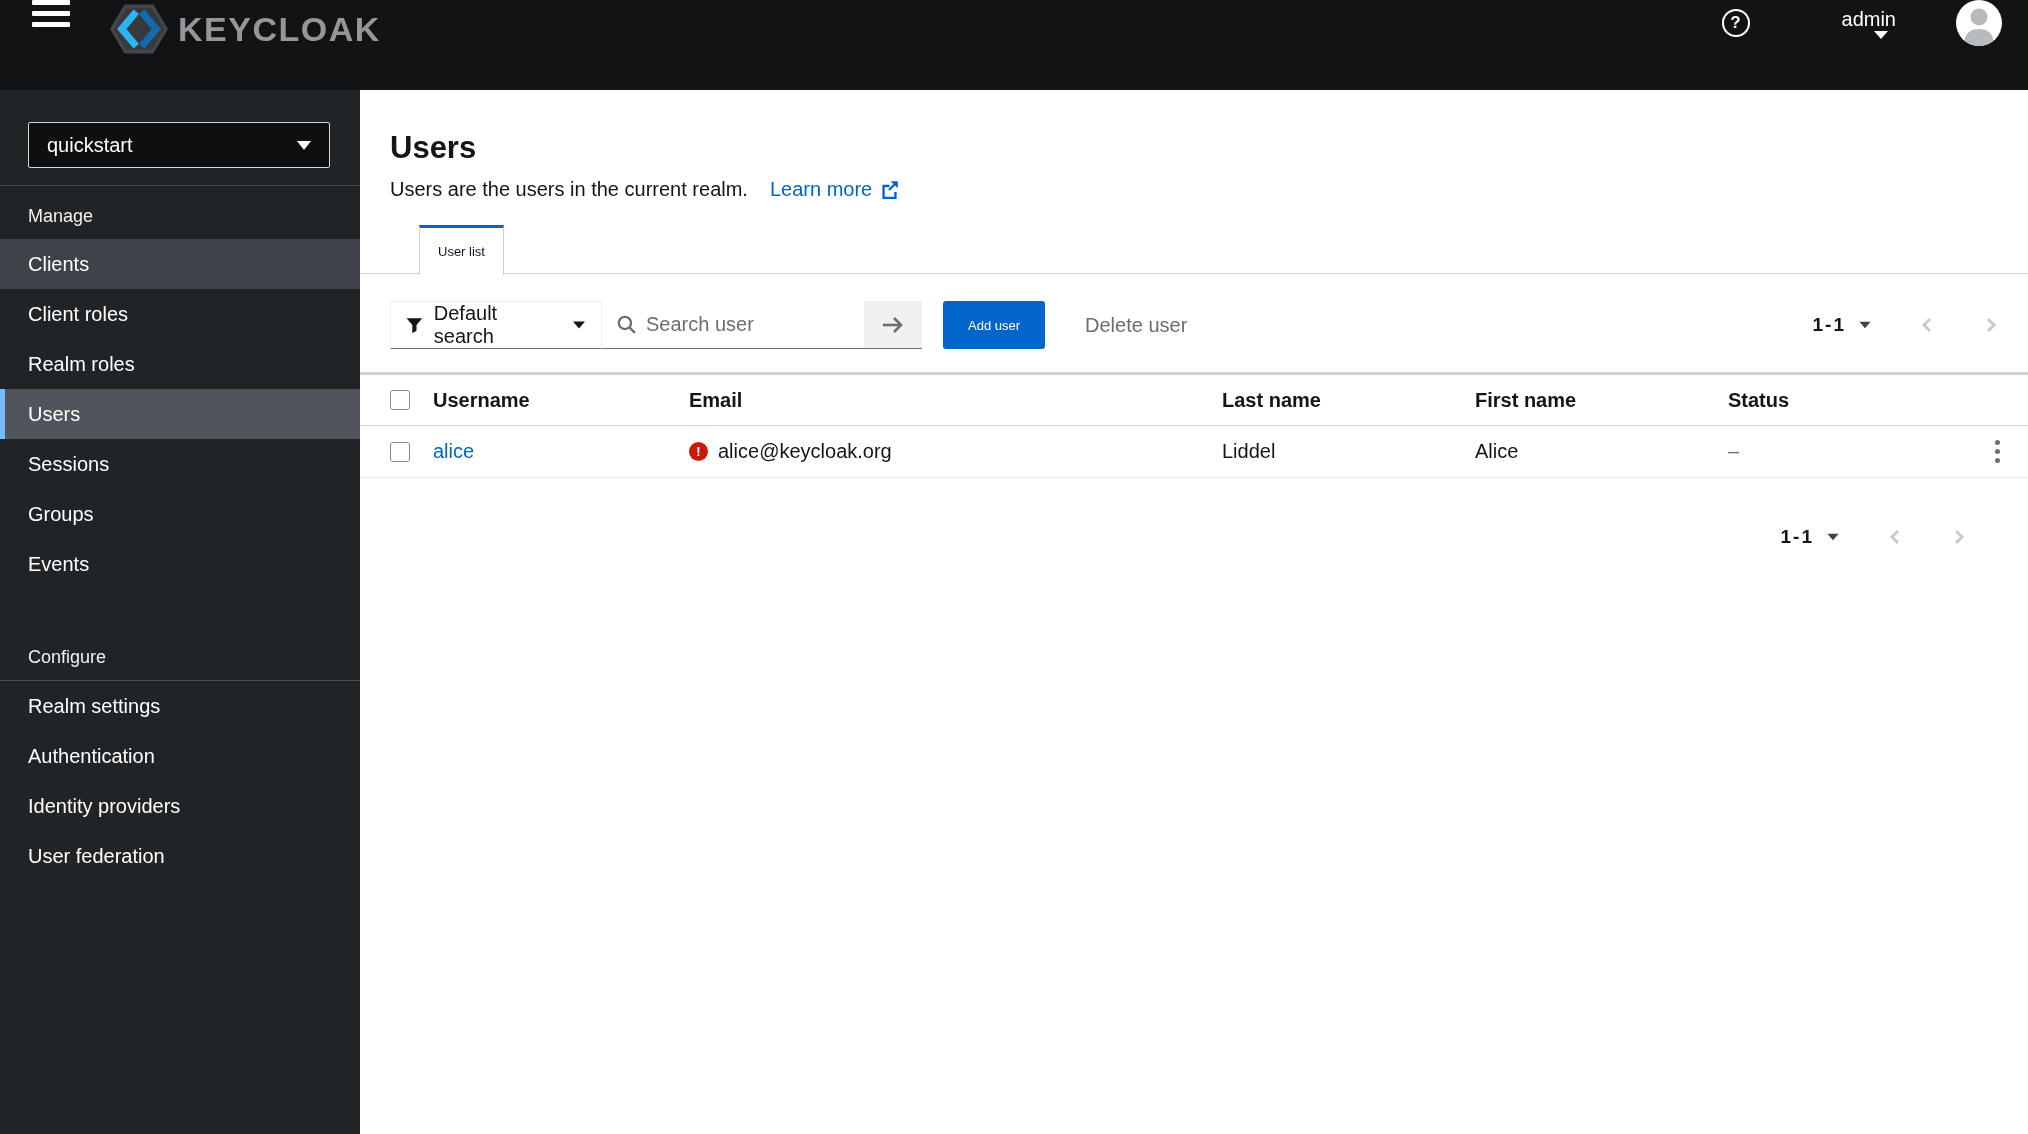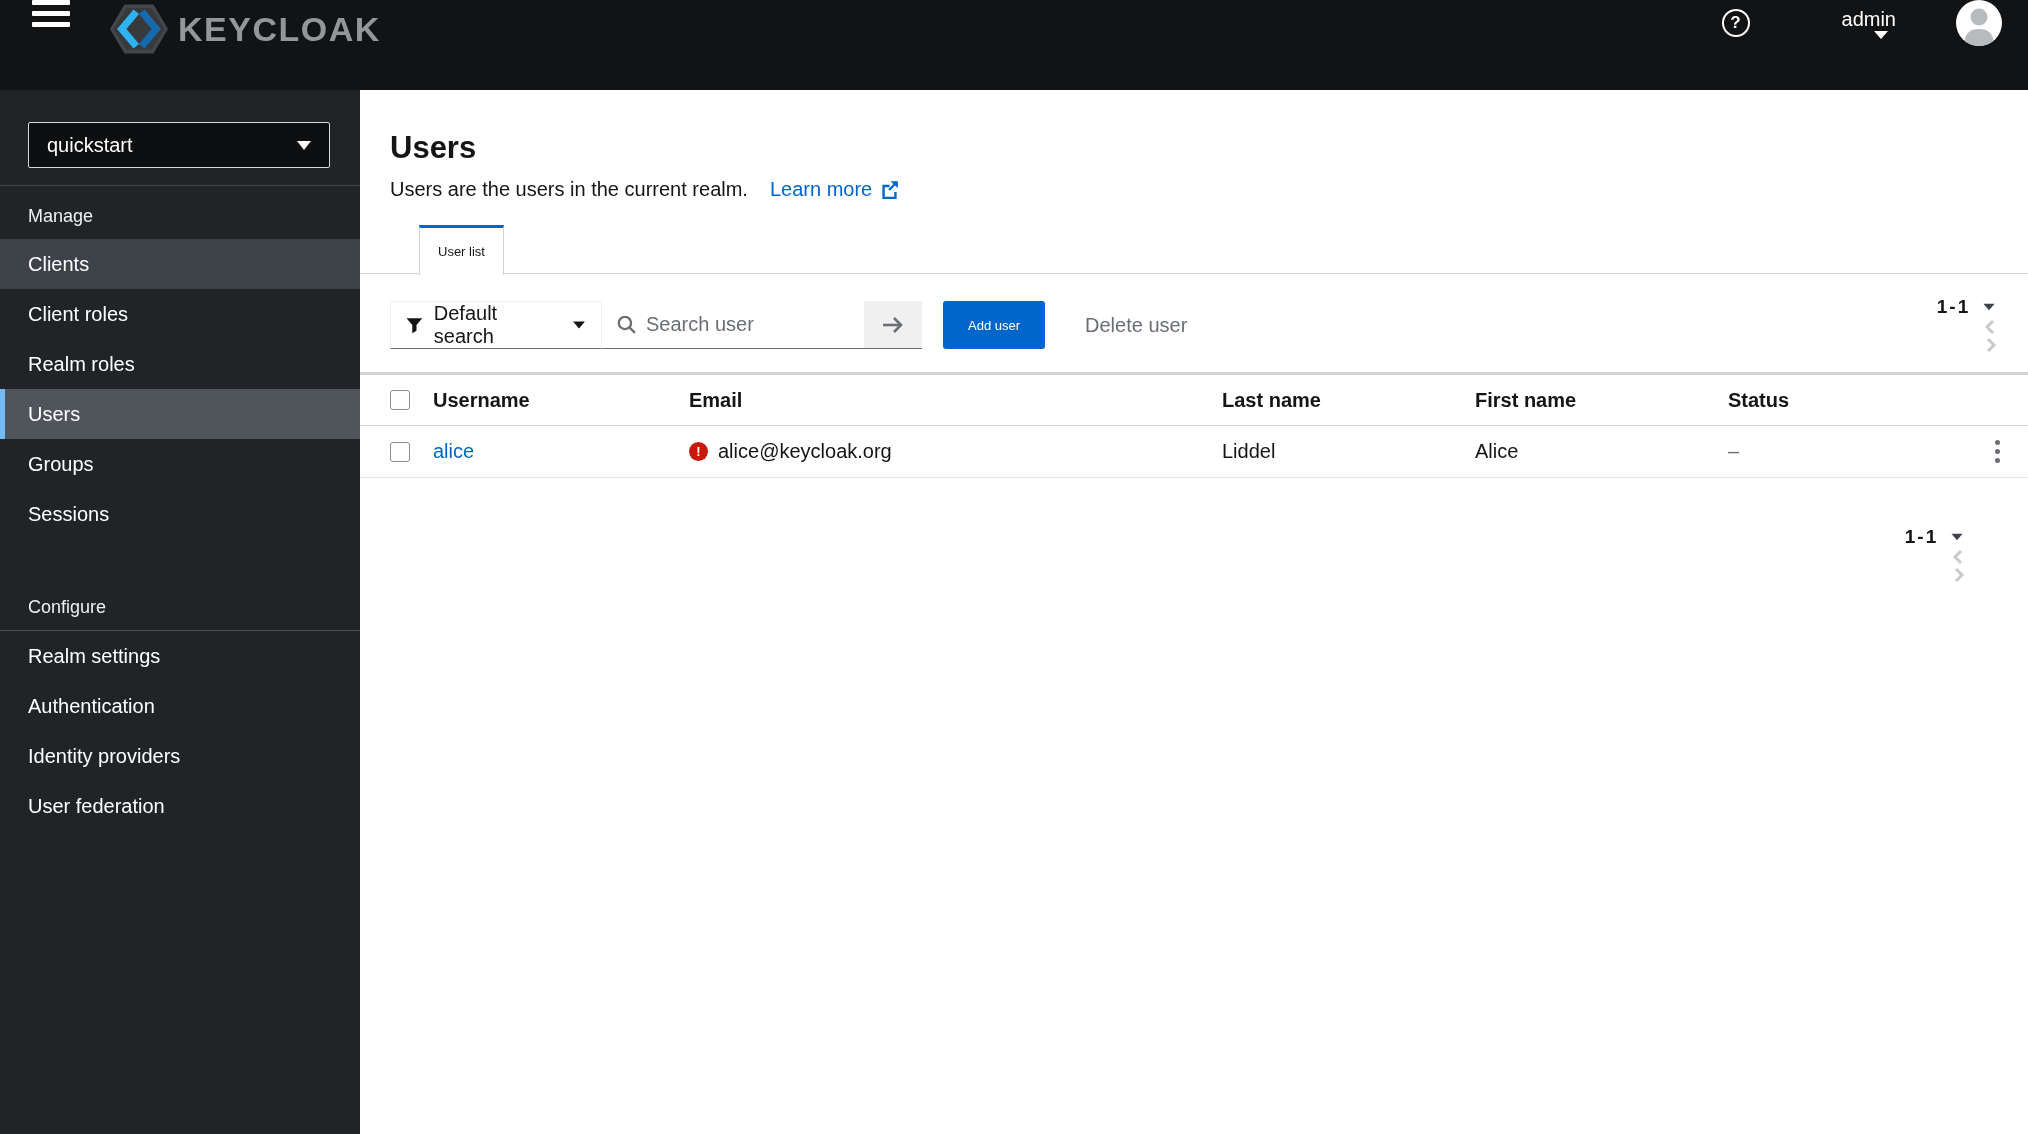--- a/index.html
+++ b/index.html
@@ -65,21 +65,21 @@
     font-family:"Liberation Sans", sans-serif; color:#151515; }
   .search-box input::placeholder { color:#6a6e73; }
   .arrow-btn { width:58px; height:48px; background:#f0f0f0; border:none;
     border-bottom:1px solid #6a6e73; display:flex; align-items:center;
     justify-content:center; cursor:pointer; }
   .btn-primary { margin-left:21px; height:48px; padding:0 25px; background:#0066cc;
     color:#fff; font-size:13px; border:none; border-radius:3px; cursor:pointer;
     font-family:"Liberation Sans", sans-serif; }
   .btn-link-disabled { margin-left:40px; background:none; border:none; color:#6a6e73;
     font-size:20px; font-family:"Liberation Sans", sans-serif; }
-  .pagination { margin-left:auto; display:flex; align-items:center;flex-direction:column; }
+  .pagination { margin-left:auto; display:flex; align-items:center; }
   .pag-range { font-size:19px; font-weight:700; letter-spacing:2px; color:#151515; }
   .pag-toggle { display:flex; align-items:center; gap:12px; background:none; border:none; cursor:pointer; }
   .pag-toggle .caret { color:#40434a; border-top-width:8px; transform:scale(.8); }
   .pag-nav { background:none; border:none; margin-left:48px; cursor:default; display:flex; align-items:center; }
 
   .table-divider { margin-top:23px; height:3px; background:#d2d2d2; }
   .grid-row { display:grid; grid-template-columns:43px 256px 533px 253px 253px 1fr 52px;
     padding:0 24px 0 30px; align-items:center; }
   .thead { height:51px; border-bottom:1px solid #d2d2d2; font-weight:700; font-size:20px; }
   .trow { height:52px; border-bottom:1px solid #e7e7e7; font-size:20px; }
@@ -136,22 +136,23 @@
     <span class="caret"></span>
   </div>
   <div class="side-divider"></div>
 
   <div class="nav-group">
     <div class="nav-title">Manage</div>
     <div class="nav-item hovered">Clients</div>
     <div class="nav-item">Client roles</div>
     <div class="nav-item">Realm roles</div>
     <div class="nav-item selected">Users</div>
+    <div class="nav-item">Sessions</div>
     <div class="nav-item">Groups</div>
-    <div class="nav-item">Sessions</div>
+    <div class="nav-item">Events</div>
   </div>
 
   <div class="nav-group configure">
     <div class="nav-title">Configure</div>
     <div class="side-divider"></div>
     <div class="nav-item">Realm settings</div>
     <div class="nav-item">Authentication</div>
     <div class="nav-item">Identity providers</div>
     <div class="nav-item">User federation</div>
   </div>

